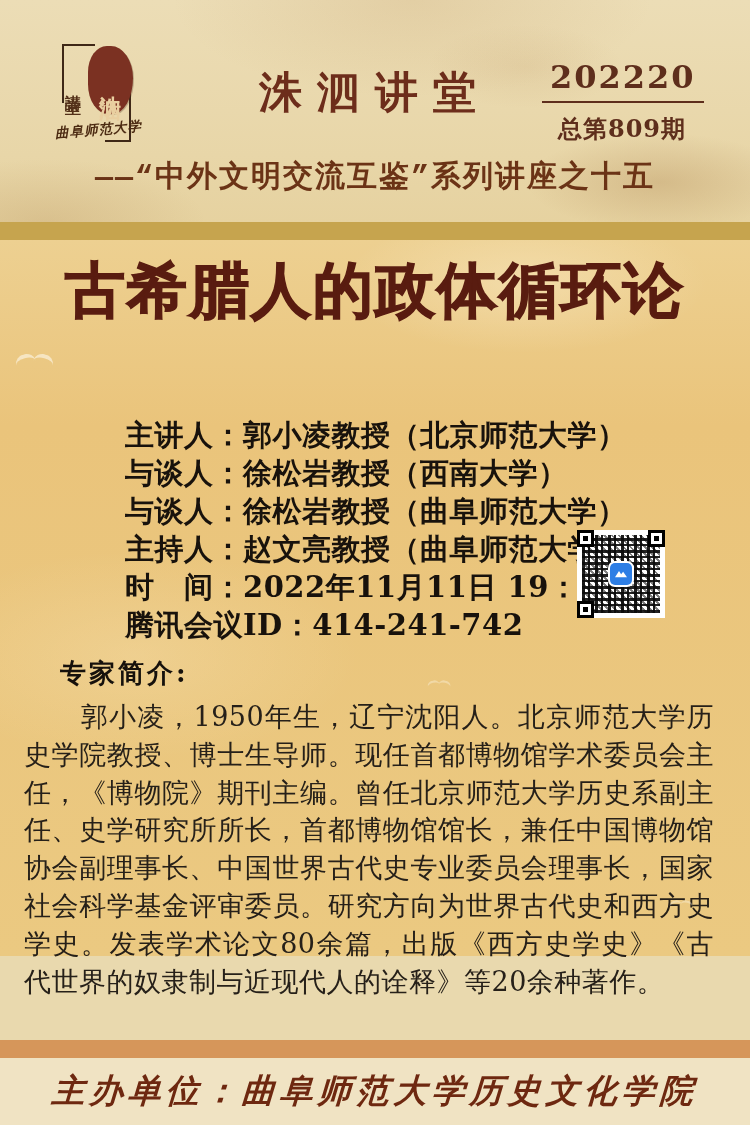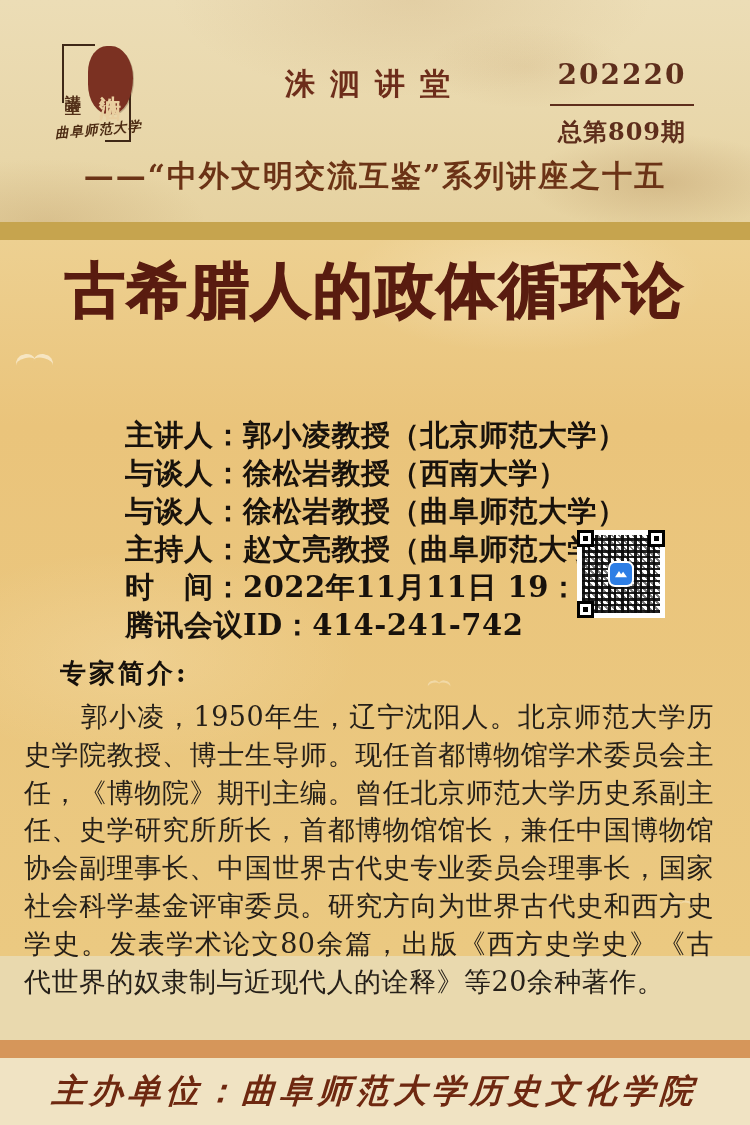--- a/index.html
+++ b/index.html
@@ -34,29 +34,29 @@
     position:absolute;left:9px;top:44px;writing-mode:vertical-rl;
     font-size:16px;font-weight:bold;color:#533018;letter-spacing:4px;line-height:18px;
   }
   .script{
     position:absolute;left:0px;top:82px;width:110px;white-space:nowrap;
     font-style:italic;font-weight:bold;font-size:13.5px;color:#4c2b12;
     transform:rotate(-5deg);letter-spacing:1px;
   }
   .zh-title{
     position:absolute;left:150px;right:165px;top:64px;text-align:center;
-    font-size:30px;font-weight:bold;color:#6d2d1b;letter-spacing:15px;text-indent:15px;
+    font-size:43px;font-weight:bold;color:#6d2d1b;letter-spacing:15px;text-indent:15px;
   }
   .edition{position:absolute;right:48px;top:58px;width:160px;text-align:center;color:#5e2e1c;}
-  .edition .num{display:inline-block;font-size:28px;font-weight:bold;letter-spacing:2px;
-    border-bottom:2px solid #5e2e1c;padding:0 8px 13px;}
+  .edition .num{display:inline-block;font-size:32px;font-weight:bold;letter-spacing:2px;
+    border-bottom:2px solid #5e2e1c;padding:0 8px 5px;}
   .edition .total{font-size:24px;font-weight:bold;margin-top:10px;letter-spacing:1px;}
   .series{
     position:absolute;left:0;right:0;top:156px;text-align:center;
-    font-size:30px;font-weight:bold;color:#6b3316;letter-spacing:2px;
+    font-size:30px;font-weight:bold;color:#6b3316;letter-spacing:2px;font-family:Liberation Mono, monospace;
   }
   
   .band-gold{position:absolute;top:222px;left:0;width:100%;height:18px;background:#c6a44e;}
   .band-orange{position:absolute;top:1040px;left:0;width:100%;height:18px;background:#d6965a;}
   
   .panel{
     position:absolute;top:240px;left:0;width:100%;height:716px;
     background:
       radial-gradient(260px 100px at 70% 6%, rgba(255,246,222,.35), transparent 70%),
       radial-gradient(320px 150px at 18% 58%, rgba(255,244,214,.20), transparent 70%),

